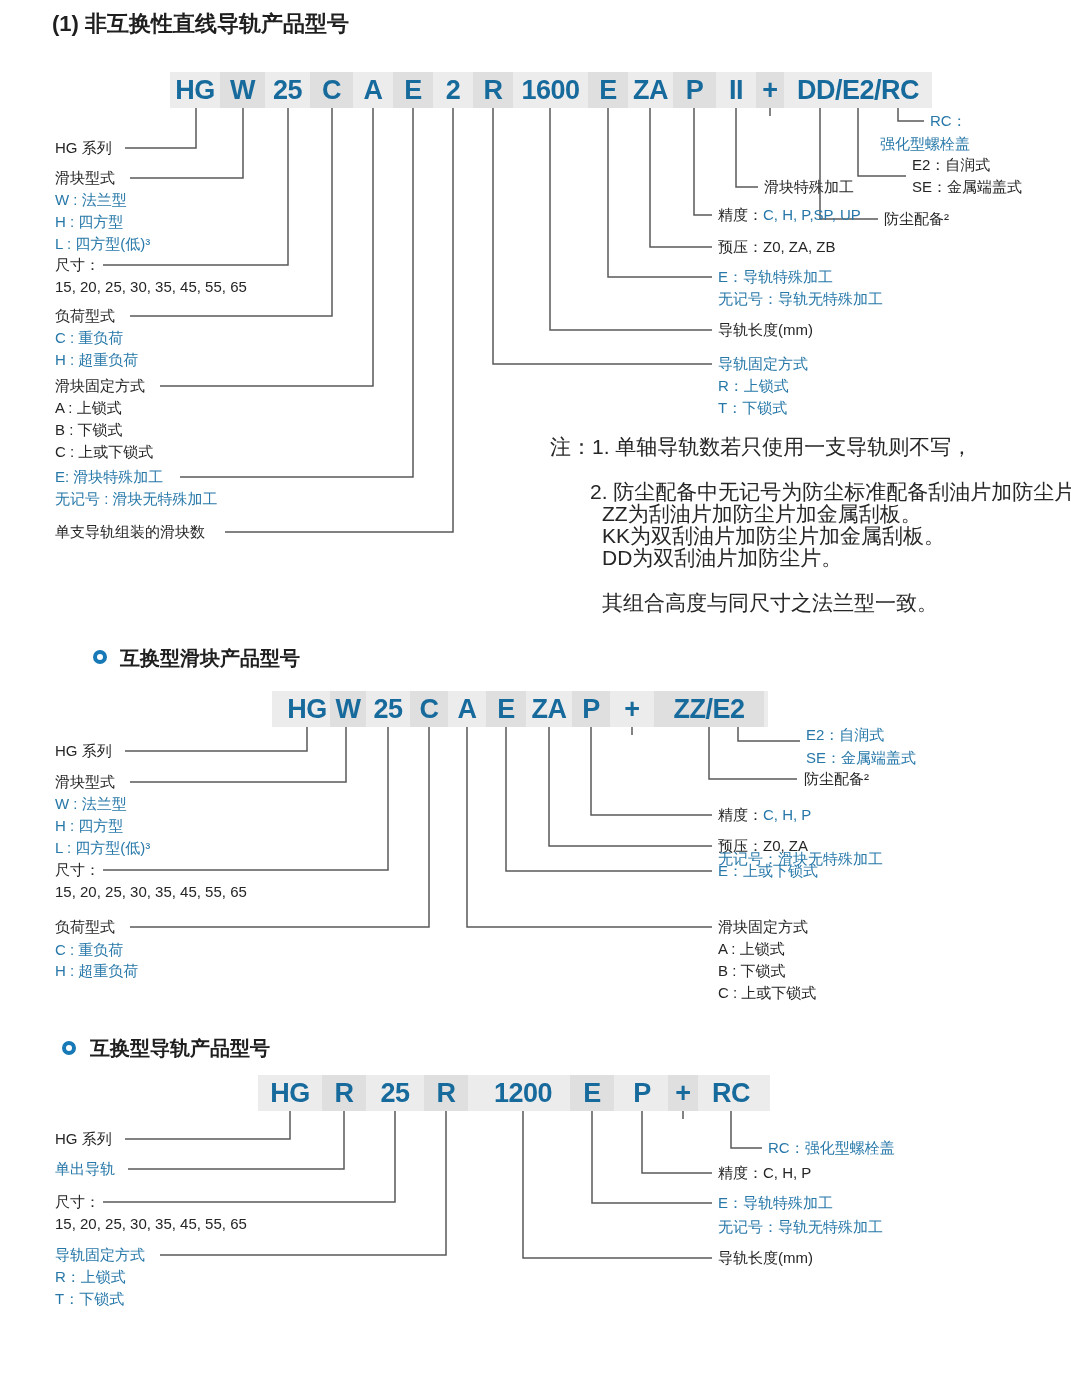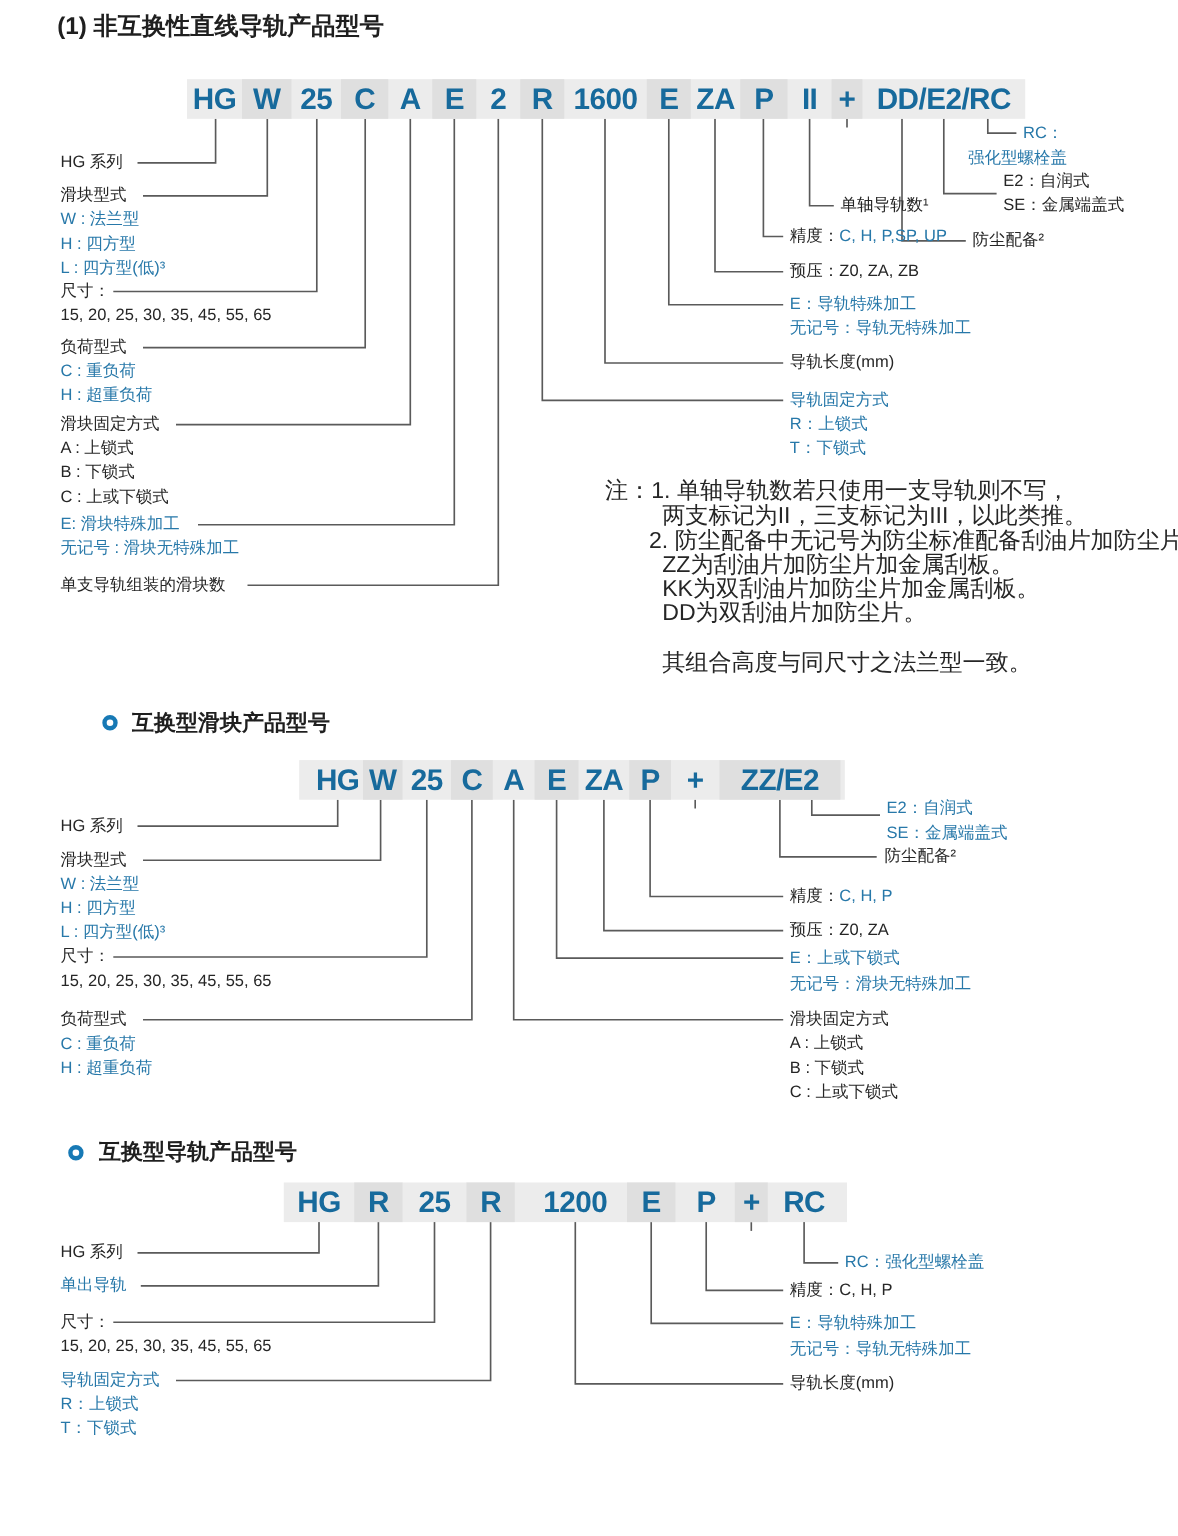--- a/index.html
+++ b/index.html
@@ -106,37 +106,36 @@
   <div class="t" style="left:55px;top:419px">B : 下锁式</div>
   <div class="t" style="left:55px;top:441px">C : 上或下锁式</div>
   <div class="t blu" style="left:55px;top:466px">E: 滑块特殊加工</div>
   <div class="t blu" style="left:55px;top:488px">无记号 : 滑块无特殊加工</div>
   <div class="t" style="left:55px;top:521px">单支导轨组装的滑块数</div>
 
   <div class="t blu" style="left:930px;top:110px">RC：</div>
   <div class="t blu" style="left:880px;top:133px">强化型螺栓盖</div>
   <div class="t" style="left:912px;top:154px">E2：自润式</div>
   <div class="t" style="left:912px;top:176px">SE：金属端盖式</div>
-  <div class="t" style="left:764px;top:176px">单轴导轨数¹</div>
+  <div class="t" style="left:764px;top:176px">滑块特殊加工</div>
   <div class="t" style="left:718px;top:204px">
     <span>精度：</span><span class="blu">C, H, P,SP, UP</span>
   </div>
   <div class="t" style="left:884px;top:208px">防尘配备²</div>
   <div class="t" style="left:718px;top:236px">
     <span>预压：</span><span>Z0, ZA, ZB</span>
   </div>
   <div class="t blu" style="left:718px;top:266px">E：导轨特殊加工</div>
   <div class="t blu" style="left:718px;top:288px">无记号：导轨无特殊加工</div>
   <div class="t" style="left:718px;top:319px">导轨长度(mm)</div>
   <div class="t blu" style="left:718px;top:353px">导轨固定方式</div>
   <div class="t blu" style="left:718px;top:375px">R：上锁式</div>
   <div class="t blu" style="left:718px;top:397px">T：下锁式</div>
 
   <div class="note" style="left:550px;top:436px">注：1. 单轴导轨数若只使用一支导轨则不写，</div>
-  <div class="note" style="left:602px;top:458px">两支标记为II，三支标记为III，以此类推。</div>
   <div class="note" style="left:590px;top:481px">2. 防尘配备中无记号为防尘标准配备刮油片加防尘片。</div>
   <div class="note" style="left:602px;top:503px">ZZ为刮油片加防尘片加金属刮板。</div>
   <div class="note" style="left:602px;top:525px">KK为双刮油片加防尘片加金属刮板。</div>
   <div class="note" style="left:602px;top:547px">DD为双刮油片加防尘片。</div>
   <div class="note" style="left:602px;top:592px">其组合高度与同尺寸之法兰型一致。</div>
 
   <span class="dot" style="left:93px;top:650px"></span>
   <div class="h2" style="left:120px;top:645px">互换型滑块产品型号</div>
 
   <div class="bar" style="left:272px;top:691px;width:496px">
@@ -166,21 +165,21 @@
   <div class="t blu" style="left:806px;top:724px">E2：自润式</div>
   <div class="t blu" style="left:806px;top:747px">SE：金属端盖式</div>
   <div class="t" style="left:804px;top:768px">防尘配备²</div>
   <div class="t" style="left:718px;top:804px">
     <span>精度：</span><span class="blu">C, H, P</span>
   </div>
   <div class="t" style="left:718px;top:835px">
     <span>预压：</span><span>Z0, ZA</span>
   </div>
   <div class="t blu" style="left:718px;top:860px">E：上或下锁式</div>
-  <div class="t blu" style="left:718px;top:884px">无记号：滑块无特殊加工</div>
+  <div class="t blu" style="left:718px;top:848px">无记号：滑块无特殊加工</div>
   <div class="t" style="left:718px;top:916px">滑块固定方式</div>
   <div class="t" style="left:718px;top:938px">A : 上锁式</div>
   <div class="t" style="left:718px;top:960px">B : 下锁式</div>
   <div class="t" style="left:718px;top:982px">C : 上或下锁式</div>
 
   <span class="dot" style="left:62px;top:1041px"></span>
   <div class="h2" style="left:90px;top:1035px">互换型导轨产品型号</div>
 
   <div class="bar" style="left:258px;top:1075px;width:512px">
     <span class="tok" style="left:7px;width:50px">HG</span>

